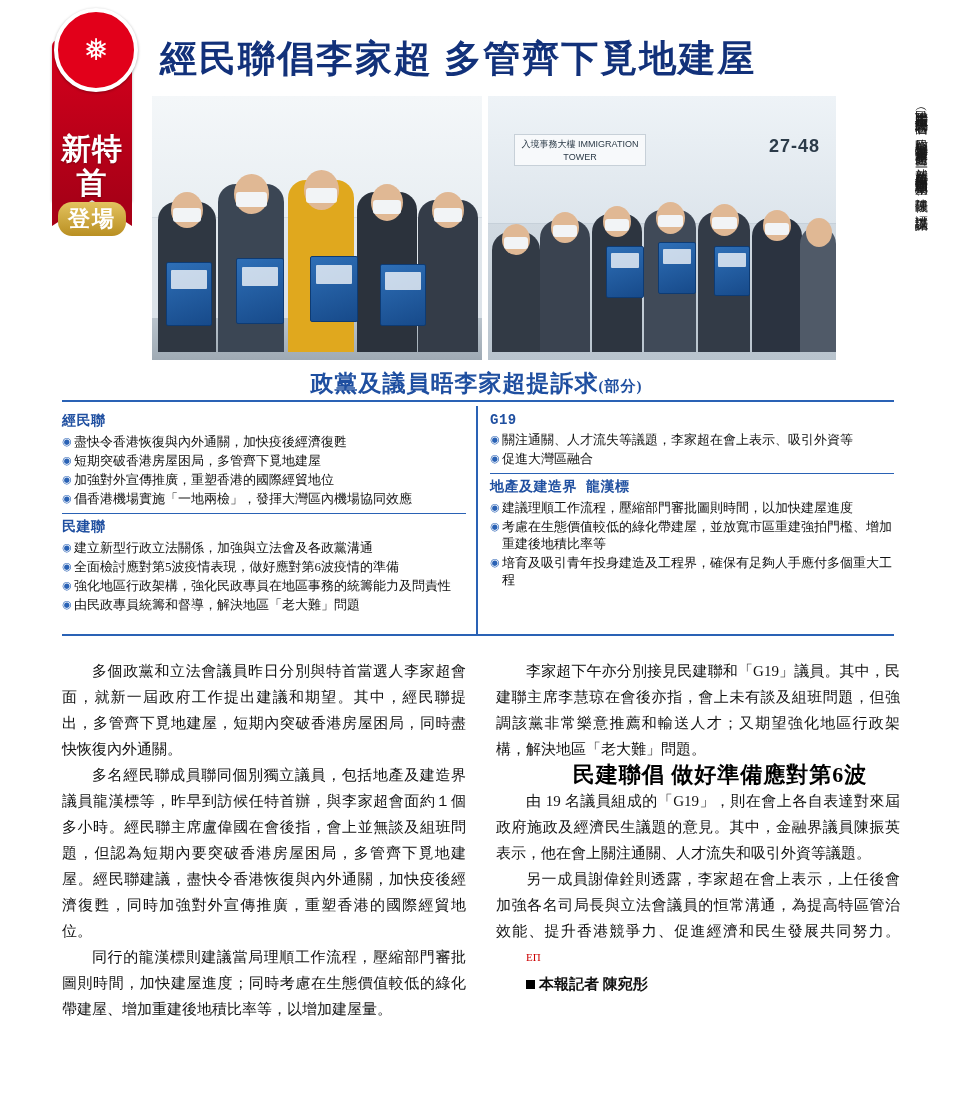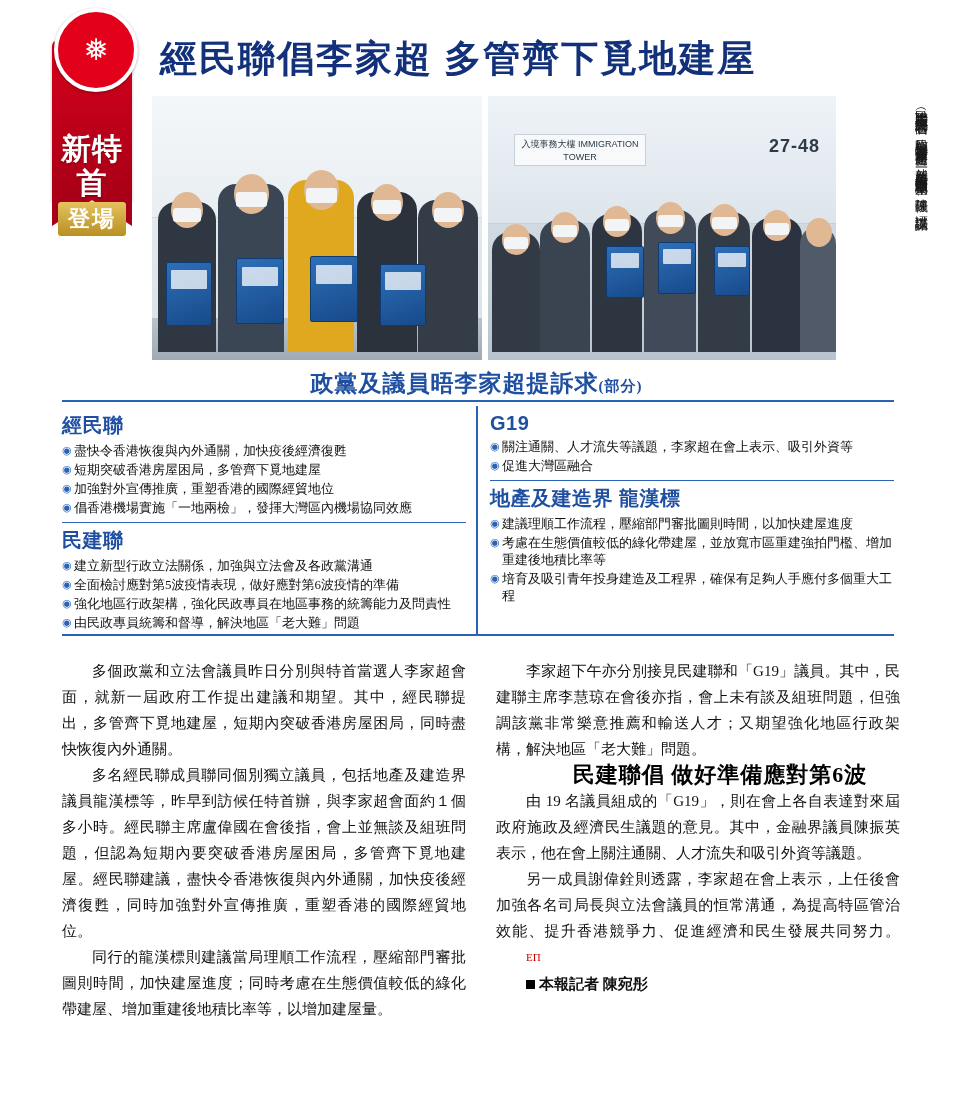--- a/index.html
+++ b/index.html
@@ -100,21 +100,21 @@
     margin-top: 48px;
   }
   .badge-sub {
     position: absolute;
     left: 22px;
     top: 196px;
     width: 68px;
     height: 34px;
     background: #caa33a;
     background: linear-gradient(180deg,#e3c25f,#b98f22);
-    border-radius: 3px;
+    border-radius: 14px;
     color: #fff;
     font-family: "Liberation Serif", serif;
     font-weight: bold;
     font-size: 22px;
     line-height: 34px;
     text-align: center;
     letter-spacing: 2px;
   }
 
   
@@ -256,22 +256,22 @@
     left: 414px;
     top: 4px;
     width: 2px;
     height: 228px;
     background: #2a62b5;
   }
   .grp { margin-bottom: 6px; }
   .grp-title {
     color: #1f4fa0;
     font-weight: bold;
-    font-size: 20px;
-    font-family: Liberation Sans, sans-serif;
+    font-size: 14px;
+    font-family: Liberation Mono, monospace;
     margin: 4px 0 3px 0;
     letter-spacing: .5px;
   }
   .grp-rule {
     height: 1px;
     background: #2a62b5;
     margin: 3px 0 4px 0;
   }
   .bullet-row {
     display: flex;

